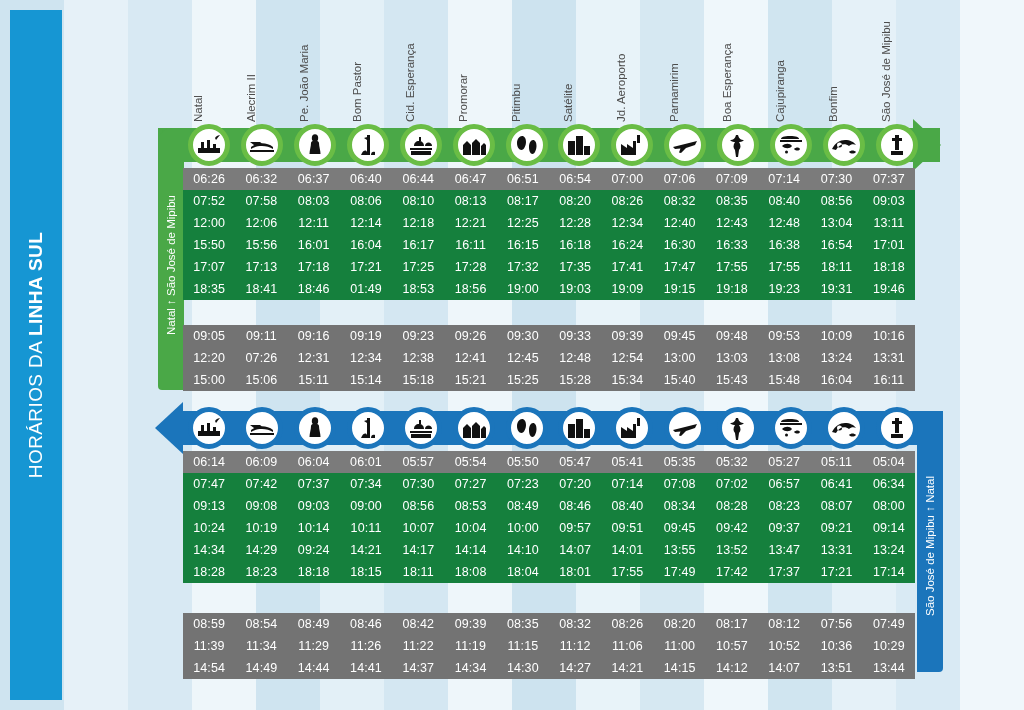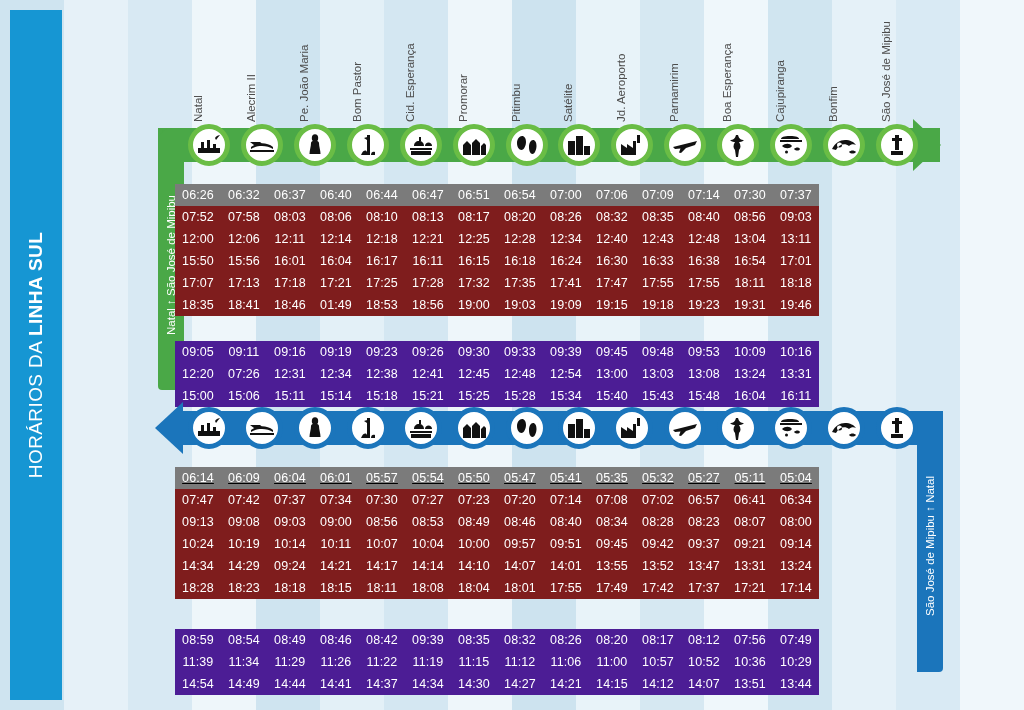--- a/index.html
+++ b/index.html
@@ -116,36 +116,36 @@
   .circle {
     width: 42px; height: 42px; border-radius: 50%;
     background: #ffffff;
     display: flex; align-items: center; justify-content: center;
   }
   .circle.green { border: 5px solid #6abd45; }
   .circle.blue  { border: 5px solid #1b75bb; }
   .circle svg { display: block; }
 
   
-  .grid { position: absolute; left: 175px; width: 644px; margin-top: 16px; }
+  .grid { position: absolute; left: 183px; width: 732px; }
   .grid .row { display: flex; }
   .grid .cell {
     flex: 1 1 0; text-align: center;
     color: #ffffff; font-size: 12.5px;
     line-height: 22px; height: 22px;
     letter-spacing: .1px;
   }
   .blk-gray   { background: #7b7b7b; }
-  .blk-orange { background: #7f1d1d; }
-  .blk-brown  { background: #4c1d95; }
+  .blk-orange { background: #15803d; justify-content: center; }
+  .blk-brown  { background: #737373; }
 
   .g1 { top: 168px; }
   .g2 { top: 190px; }
   .g3 { top: 325px; }
-  .g4 { top: 451px; text-decoration: underline; }
+  .g4 { top: 451px; }
   .g5 { top: 473px; }
   .g6 { top: 613px; }
 </style>
 </head>
 <body>
 
 <div id="root">
 
   <div class="stripes">
       <div class="stripe" style="background: rgb(207, 228, 240); width: 64px;"></div>

